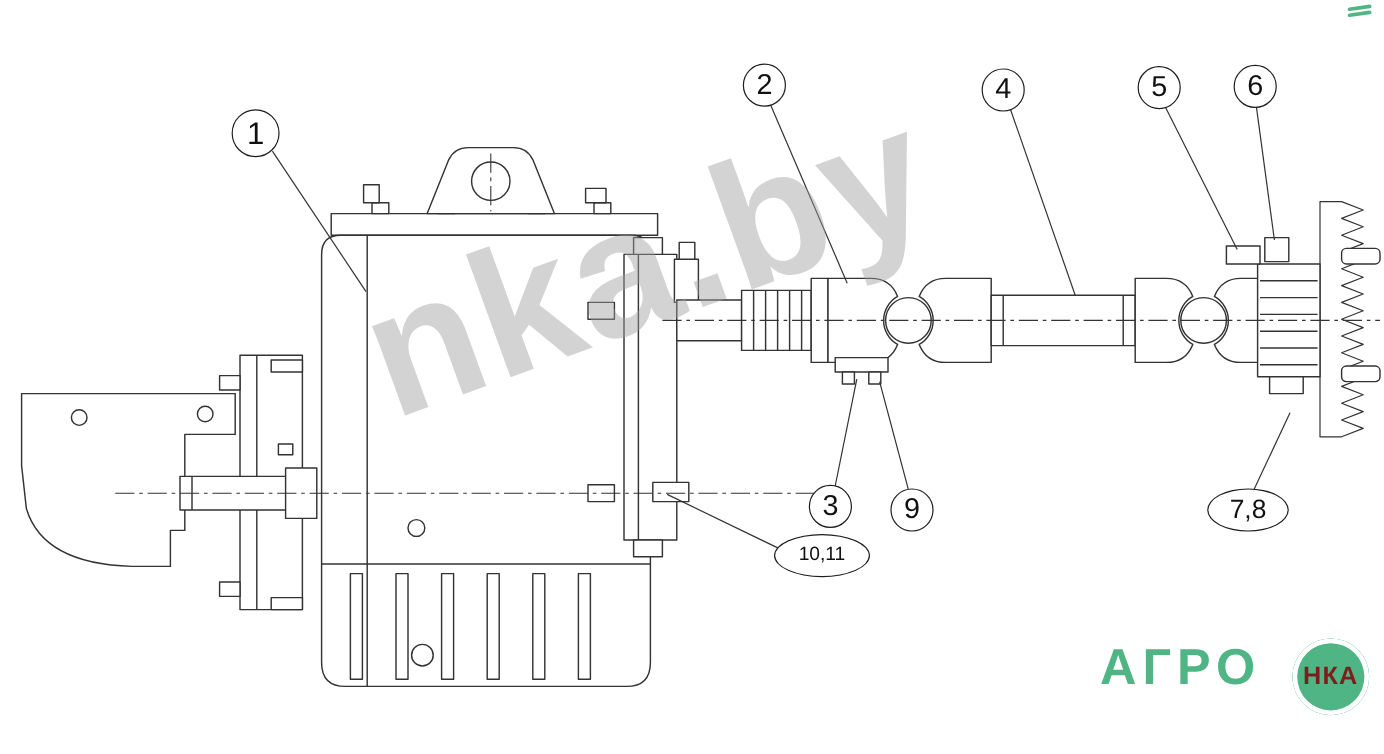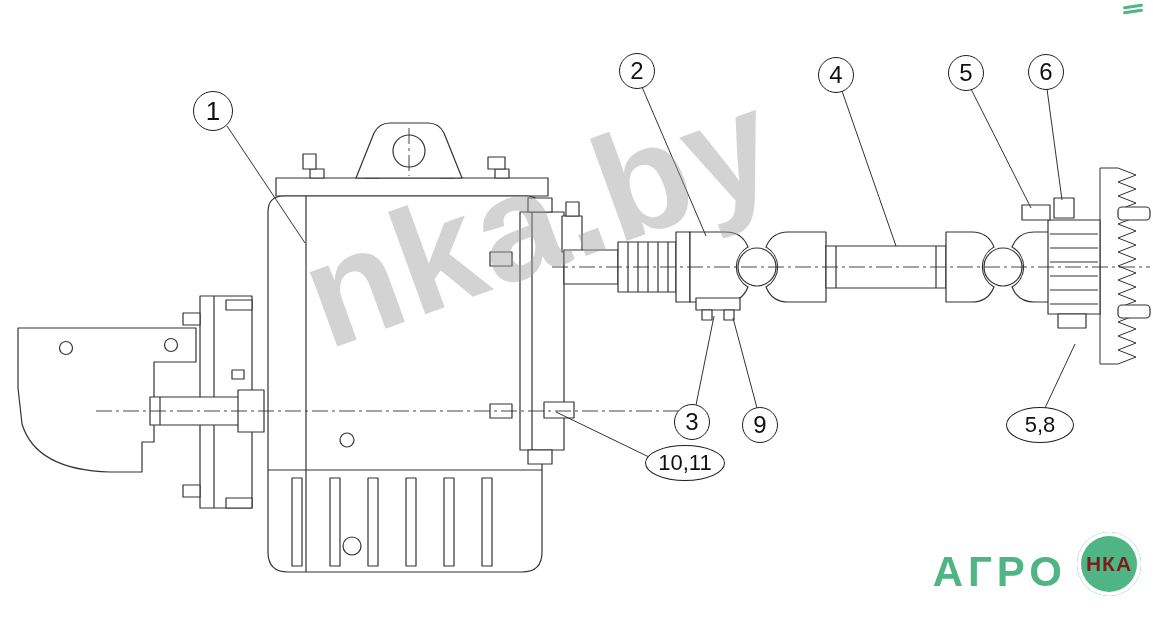--- a/index.html
+++ b/index.html
@@ -21,25 +21,25 @@
     font: 24px "Liberation Sans", sans-serif; color:#111;
     box-sizing:border-box;
   }
   .c1    { left:193px; top:91px;  width:40px; height:40px; font-size:26px; }
   .c2    { left:619px; top:53px;  width:36px; height:36px; }
   .c4    { left:818px; top:57px;  width:36px; height:36px; }
   .c5    { left:948px; top:55px;  width:36px; height:36px; }
   .c6    { left:1028px; top:54px; width:36px; height:36px; }
   .c3    { left:674px; top:404px; width:36px; height:36px; }
   .c9    { left:742px; top:407px; width:36px; height:36px; }
-  .c1011 { left:645px; top:445px; width:80px; height:36px; font-size:22px; }
+  .c1011 { left:645px; top:445px; width:80px; height:36px; font-size:16px; }
   .c78   { left:1006px; top:407px; width:68px; height:36px; font-size:22px; }
   .logo {
     position:absolute; right:12px; bottom:32px;
-    display:flex; align-items:flex-end; gap:10px;
+    display:flex; align-items:flex-start; gap:26px;
   }
   .logo-agro {
     font: 700 42px "Liberation Sans", sans-serif;
     color:#4fb584; letter-spacing:5px;
   }
   .logo-circle {
     width:64px; height:64px; border-radius:50%; background:#4fb584;
     box-shadow: inset 0 0 0 4px #ffffff, inset 0 0 0 6px #4fb584;
     display:flex; align-items:center; justify-content:center;
   }
@@ -189,21 +189,21 @@
   <div class="watermark">nka.by</div>
 
   <div class="callout c1">1</div>
   <div class="callout c2">2</div>
   <div class="callout c4">4</div>
   <div class="callout c5">5</div>
   <div class="callout c6">6</div>
   <div class="callout c3">3</div>
   <div class="callout c9">9</div>
   <div class="callout c1011">10,11</div>
-  <div class="callout c78">5,8</div>
+  <div class="callout c78">7,8</div>
 
   <div class="logo">
     <span class="logo-agro">АГРО</span>
     <span class="logo-circle">
       <span class="logo-nka">НКА</span>
     </span>
   </div>
 
   <div class="corner-mark">
     <span></span>

